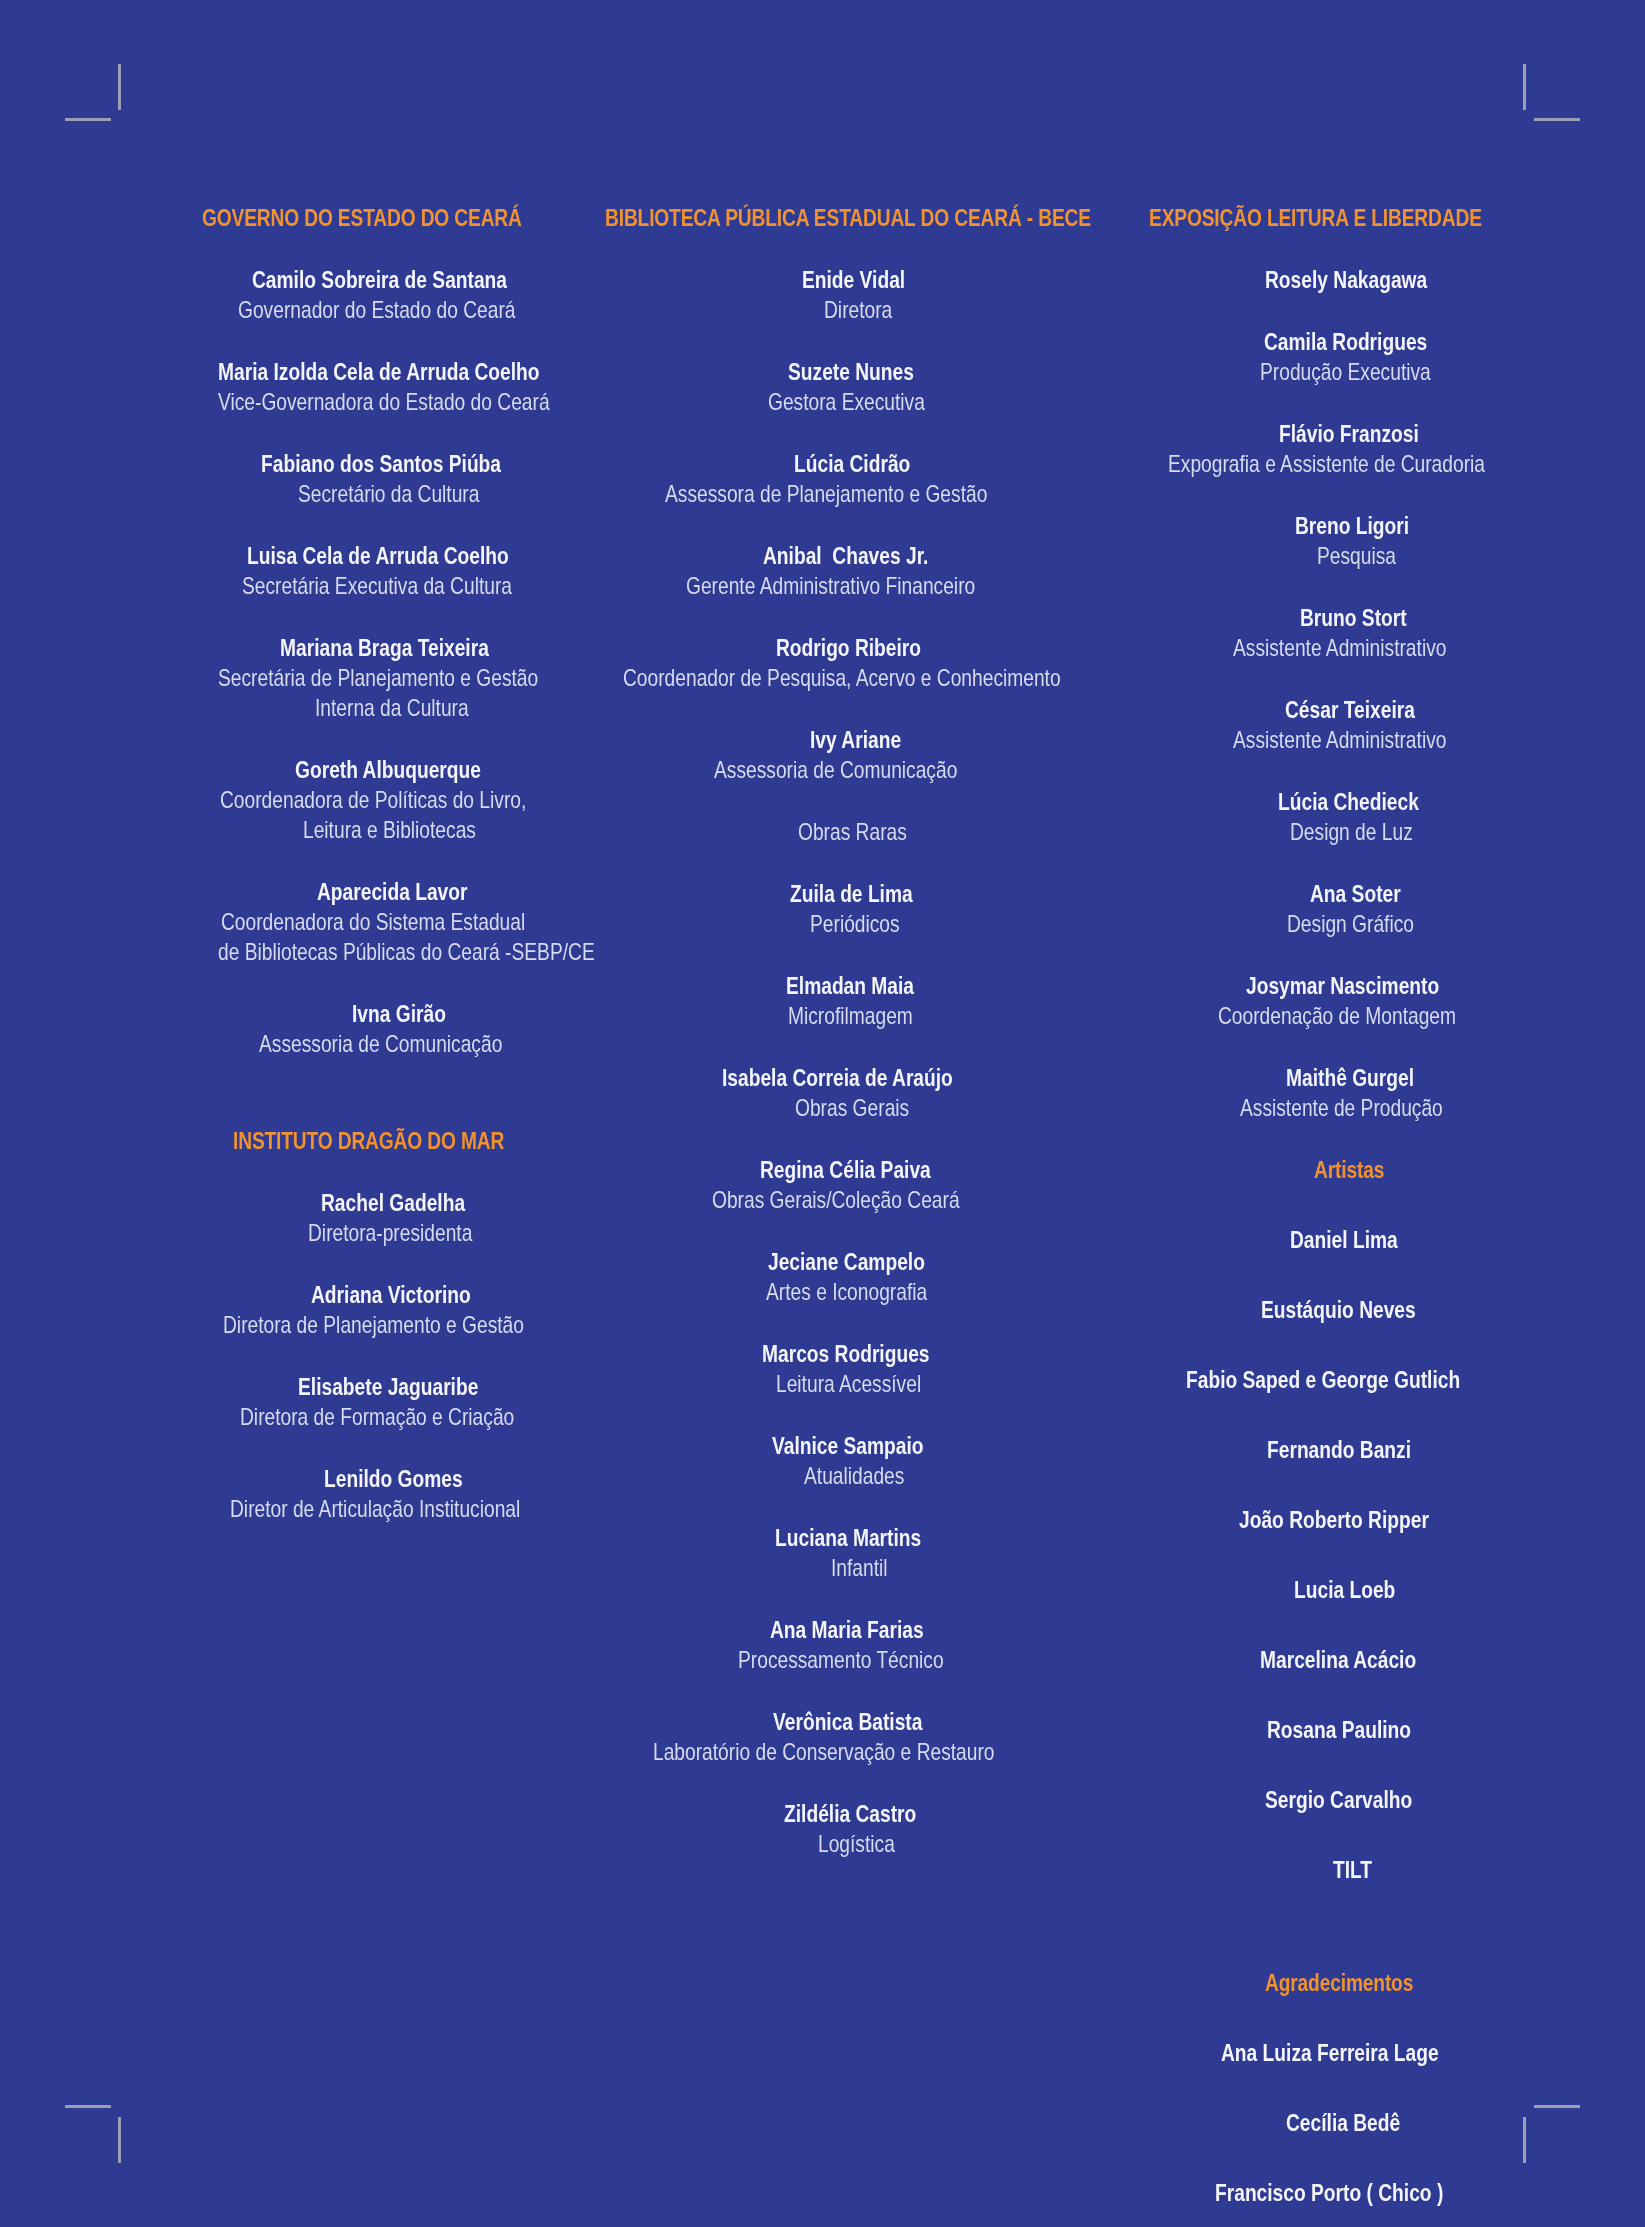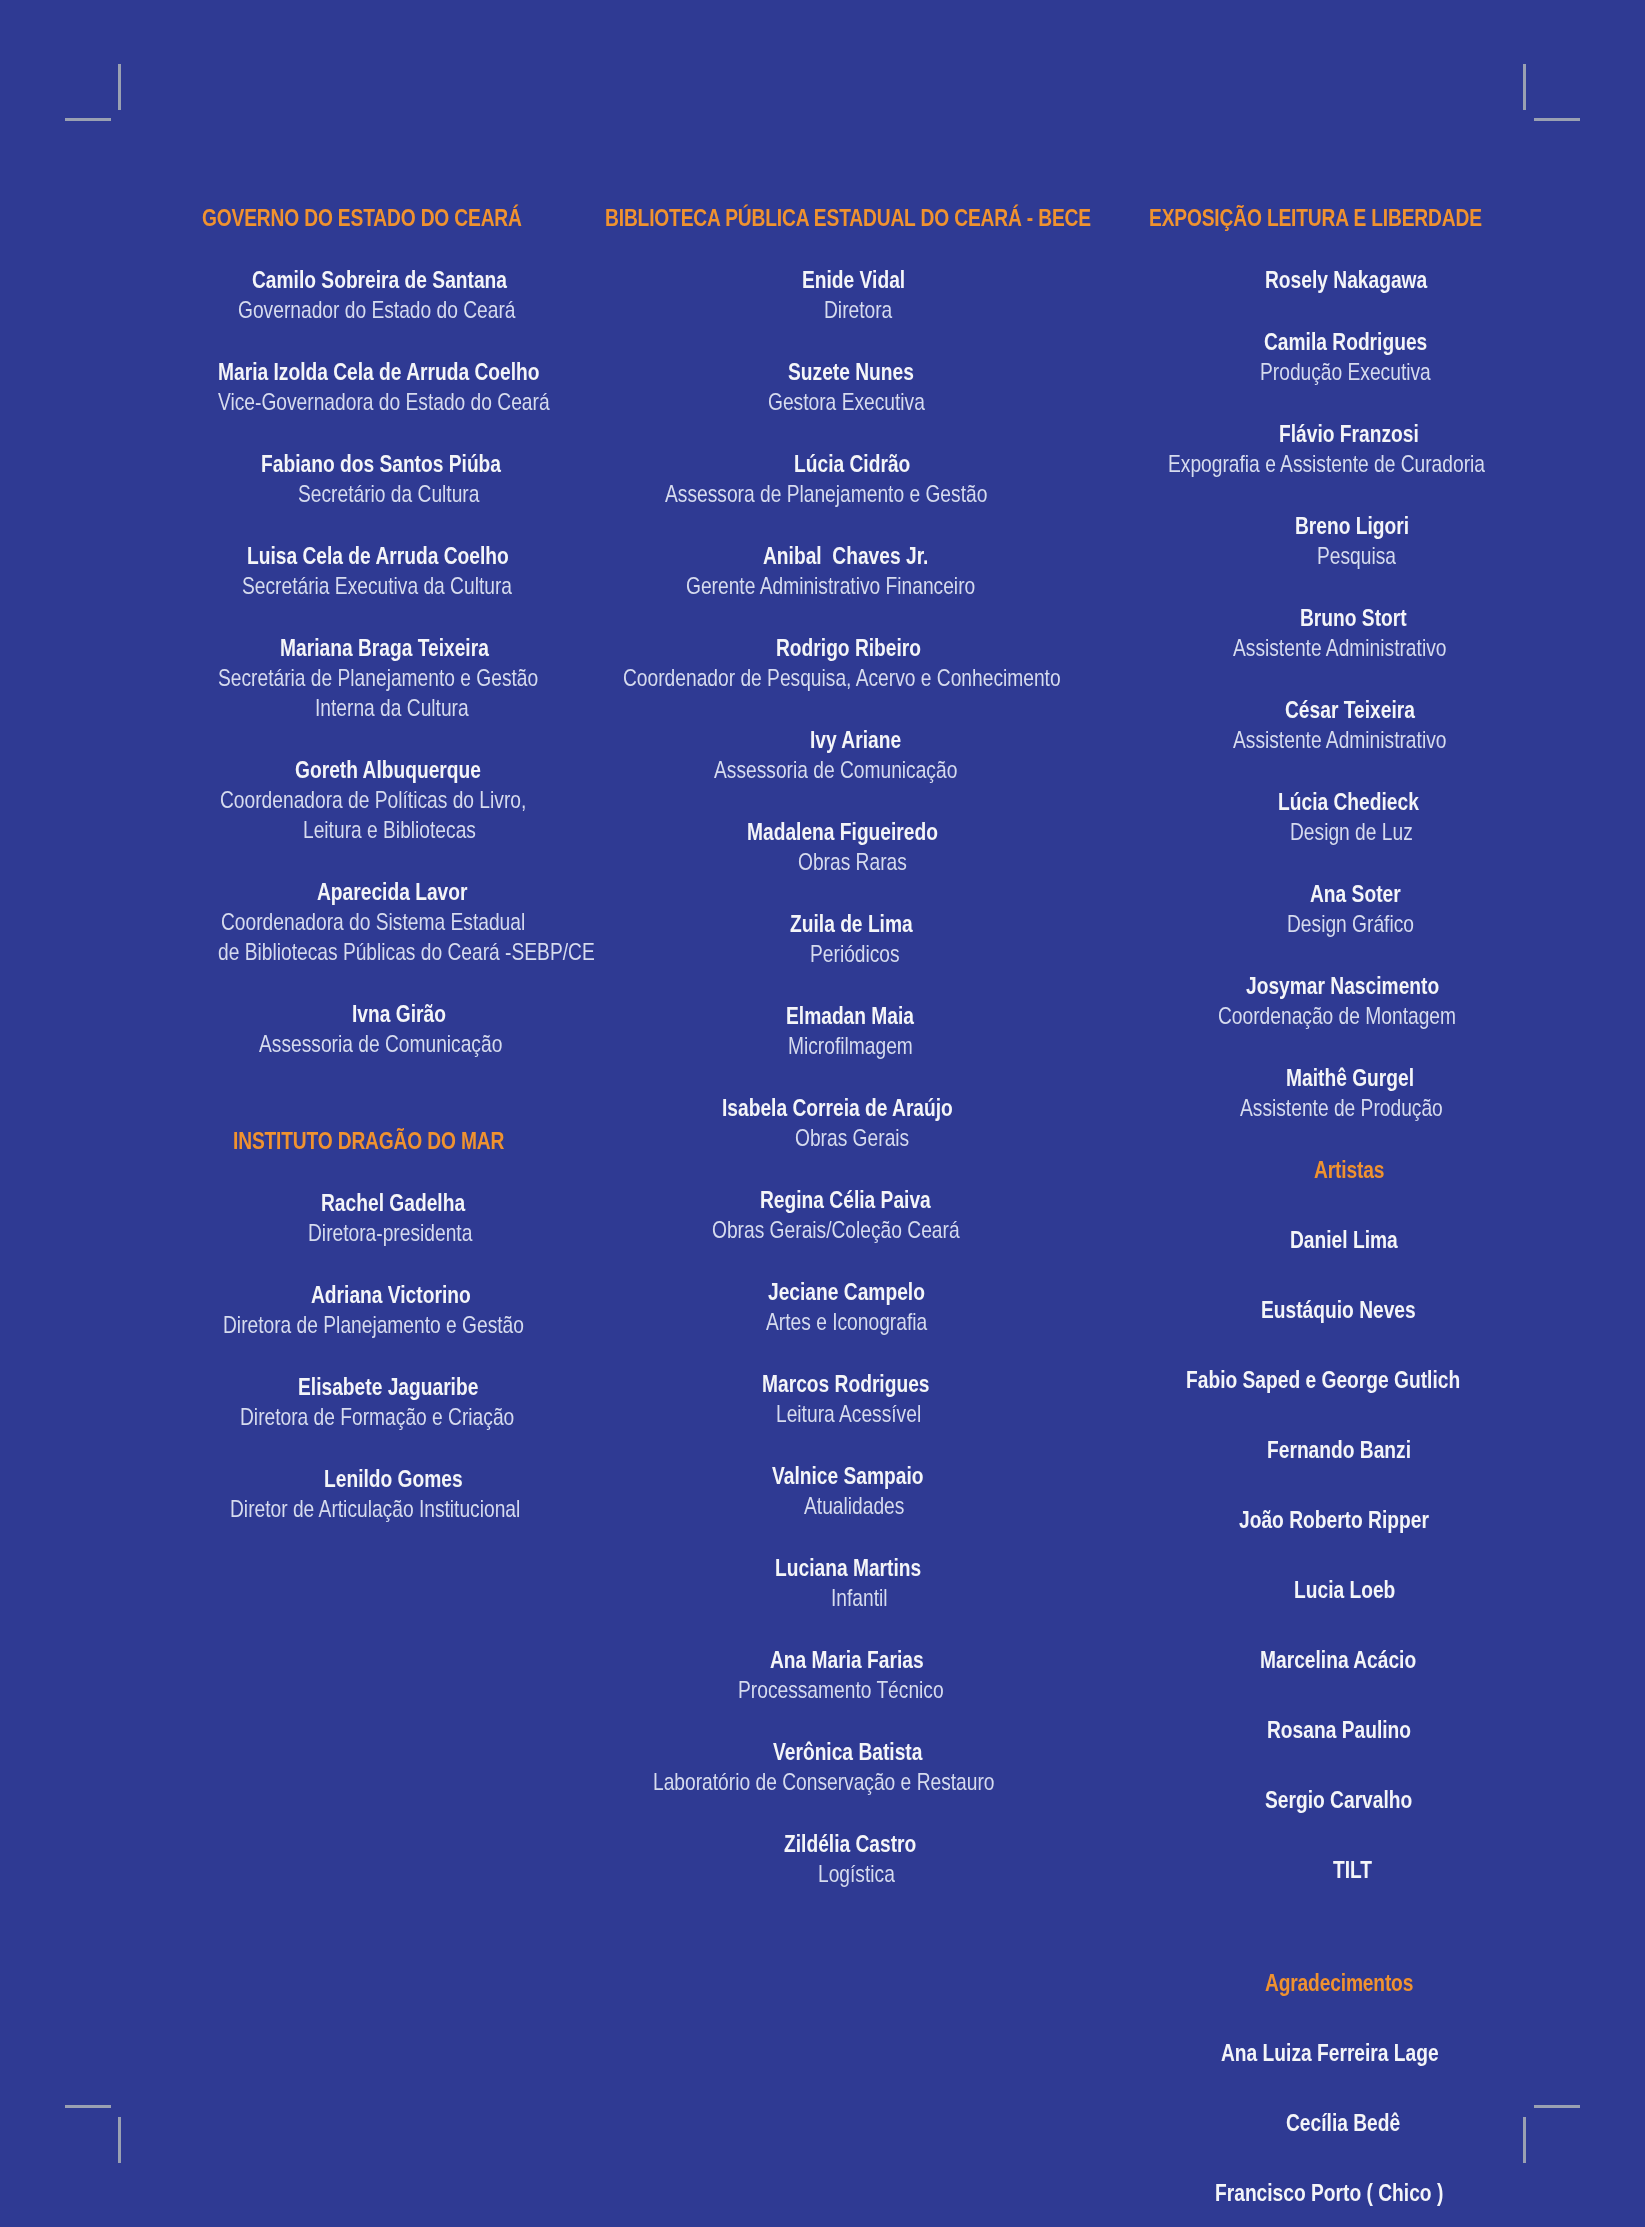--- a/index.html
+++ b/index.html
@@ -164,21 +164,20 @@
         </div>
         <div class="entry">
           <div class="name"><span class="tx">Rodrigo Ribeiro</span></div>
           <div class="role"><span class="tx">Coordenador de Pesquisa, Acervo e Conhecimento</span></div>
         </div>
         <div class="entry">
           <div class="name"><span class="tx">Ivy Ariane</span></div>
           <div class="role"><span class="tx">Assessoria de Comunicação</span></div>
         </div>
         <div class="entry">
-          <div class="name"><span class="tx">Madalena Figueiredo</span></div>
           <div class="role"><span class="tx">Obras Raras</span></div>
         </div>
         <div class="entry">
           <div class="name"><span class="tx">Zuila de Lima</span></div>
           <div class="role"><span class="tx">Periódicos</span></div>
         </div>
         <div class="entry">
           <div class="name"><span class="tx">Elmadan Maia</span></div>
           <div class="role"><span class="tx">Microfilmagem</span></div>
         </div>

